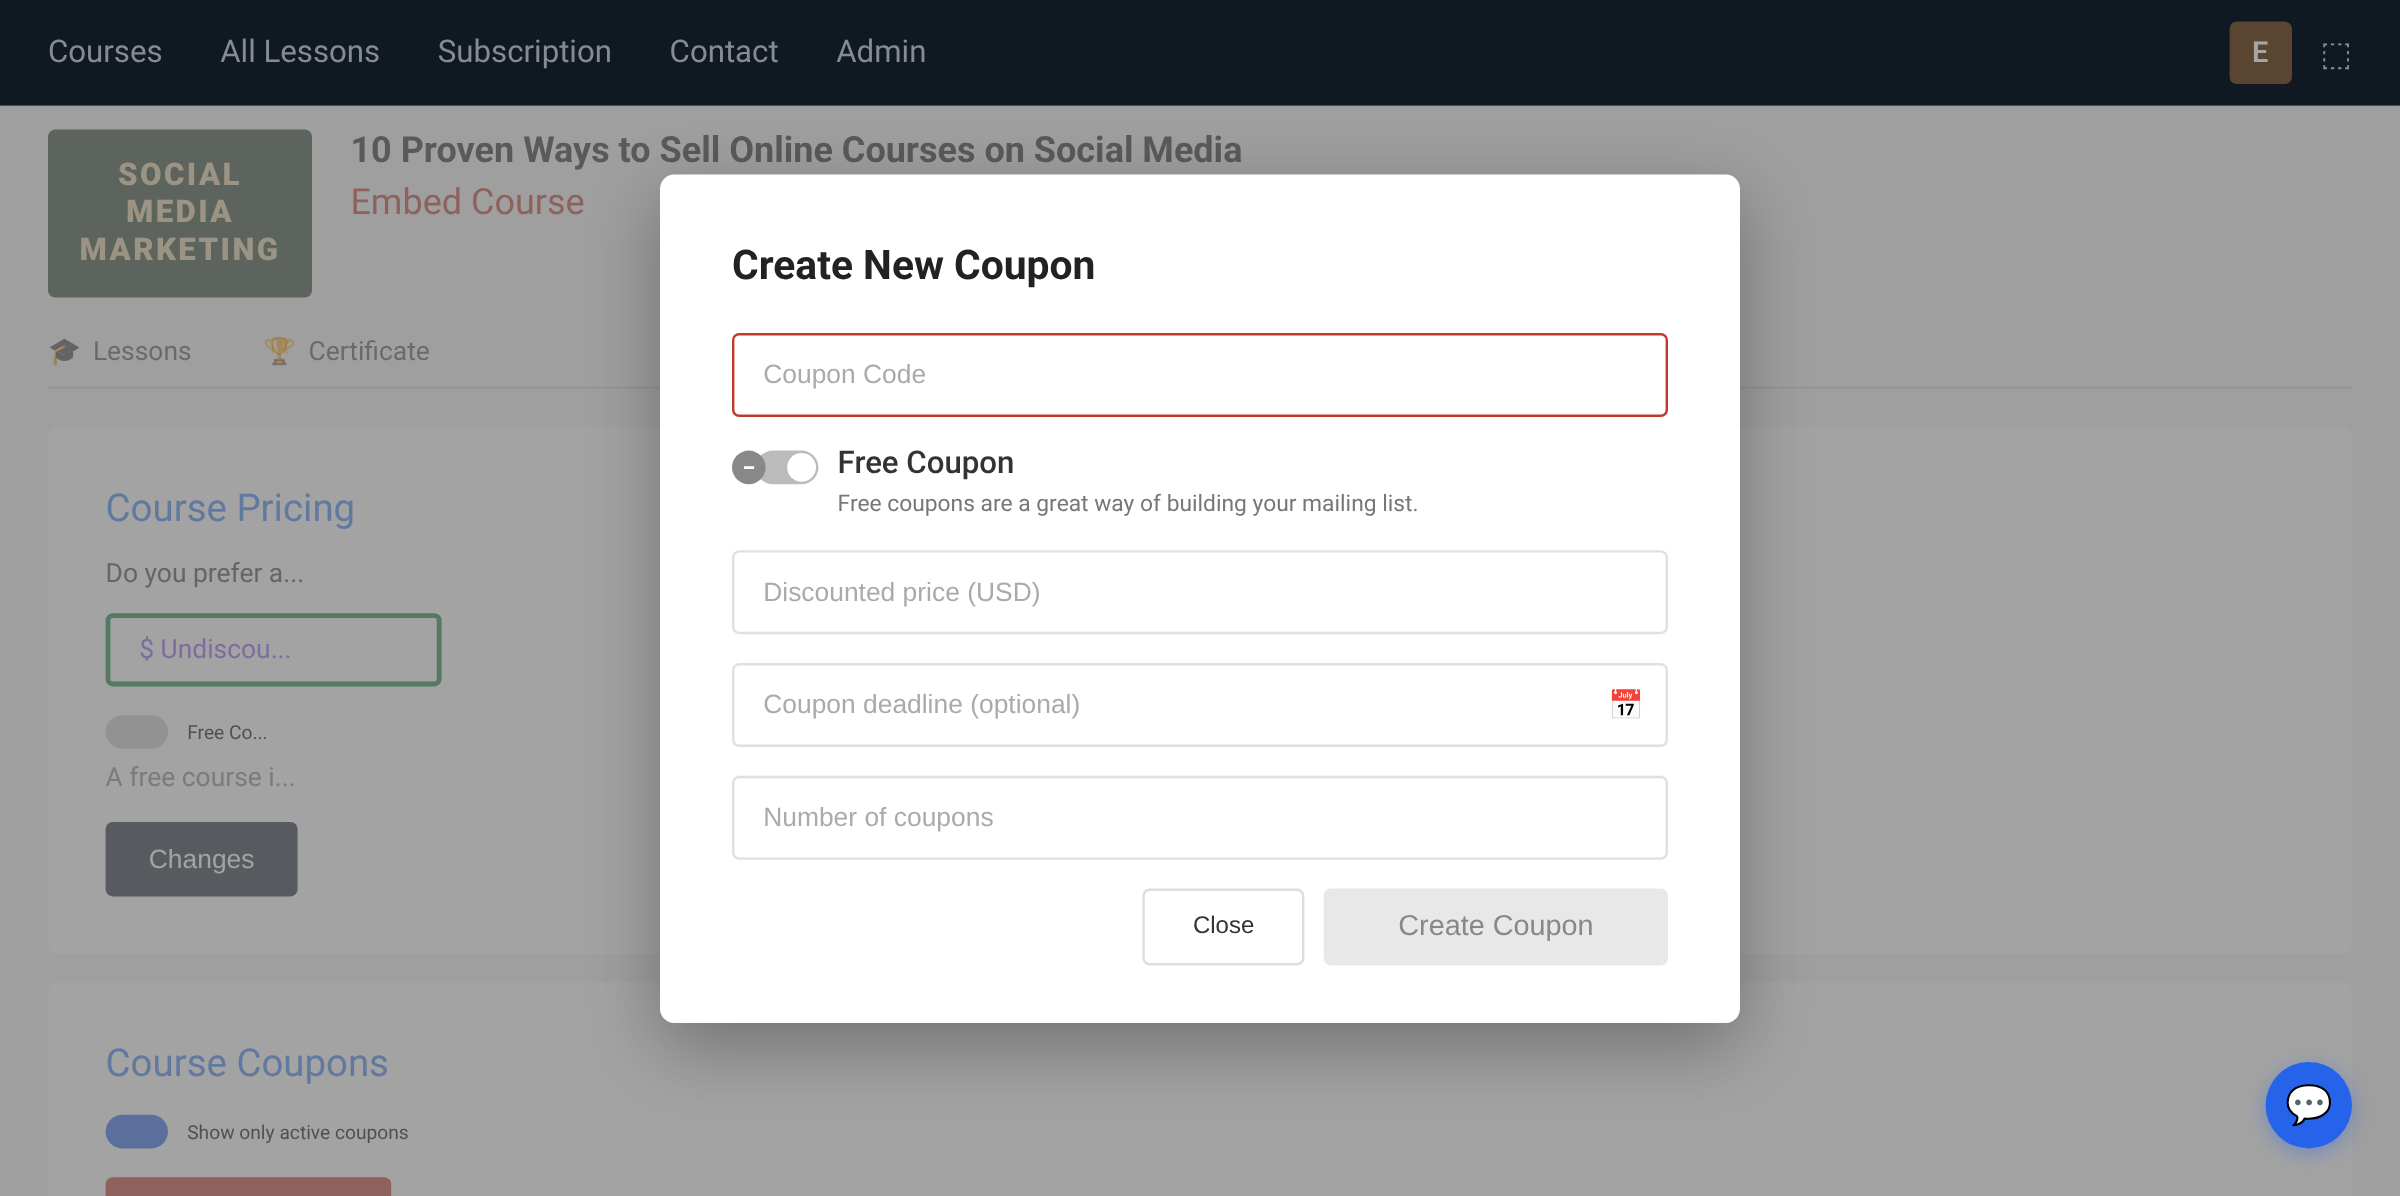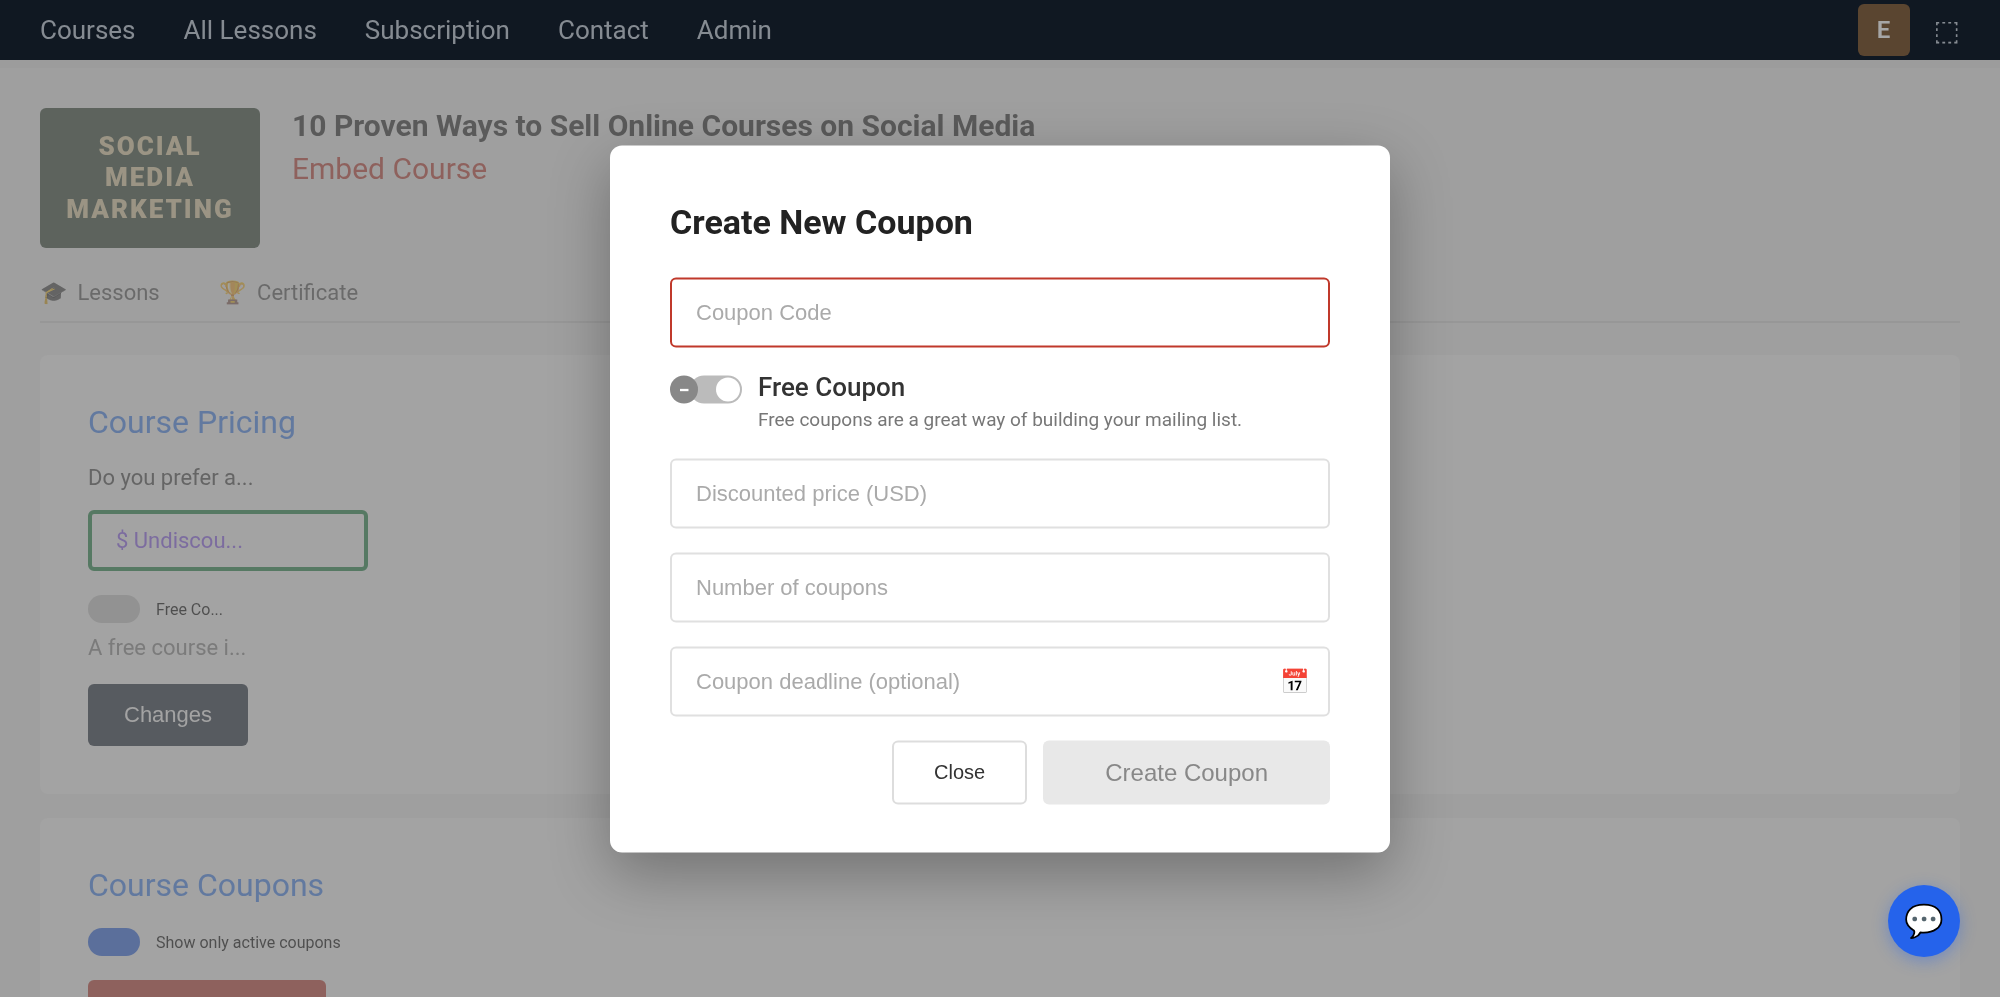--- a/index.html
+++ b/index.html
@@ -16,21 +16,21 @@
     .bg-page {
       position: absolute;
       inset: 0;
       background: #f0f0f0;
     }
 
     
     .top-nav {
       position: absolute;
       top: 0; left: 0; right: 0;
-      height: 60px;
+      height: 88px;
       background: #1a2535;
       display: flex;
       align-items: center;
       padding: 0 40px;
       z-index: 1;
     }
     .nav-links {
       display: flex;
       gap: 48px;
       flex: 1;
@@ -206,21 +206,21 @@
     }
 
     
     .modal {
       position: absolute;
       top: 50%;
       left: 50%;
       transform: translate(-50%, -50%);
       background: white;
       border-radius: 12px;
-      width: 780px;
+      width: 900px;
       padding: 56px 60px 48px;
       z-index: 20;
       box-shadow: 0 20px 60px rgba(0,0,0,0.3);
     }
     .modal-title {
       font-size: 34px;
       font-weight: 700;
       color: #222;
       margin-bottom: 36px;
     }
@@ -415,29 +415,29 @@
     <div class="free-coupon-text-group">
       <span class="free-coupon-label">Free Coupon</span>
       <span class="free-coupon-desc">Free coupons are a great way of building your mailing list.</span>
     </div>
   </div>
 
   <div class="input-wrapper">
     <input class="modal-input" type="text" style="margin-bottom: 0px;" placeholder="Discounted price (USD)">
   </div>
 
-  <div class="input-wrapper">
-    <input class="modal-input" type="text" style="margin-bottom: 0px;" placeholder="Number of coupons">
-  </div>
-
   <div class="input-wrapper" style="margin-top:24px;">
     <input class="modal-input" type="text" style="margin-bottom: 0px; padding-right: 60px;" placeholder="Coupon deadline (optional)">
     <span class="calendar-icon">📅</span>
   </div>
 
+  <div class="input-wrapper">
+    <input class="modal-input" type="text" style="margin-bottom: 0px;" placeholder="Number of coupons">
+  </div>
+
   <div class="modal-footer">
     <button class="btn-close">Close</button>
     <button class="btn-create">Create Coupon</button>
   </div>
 </div>
 
 <div class="chat-btn">
   <span class="chat-icon">💬</span>
 </div>
 

